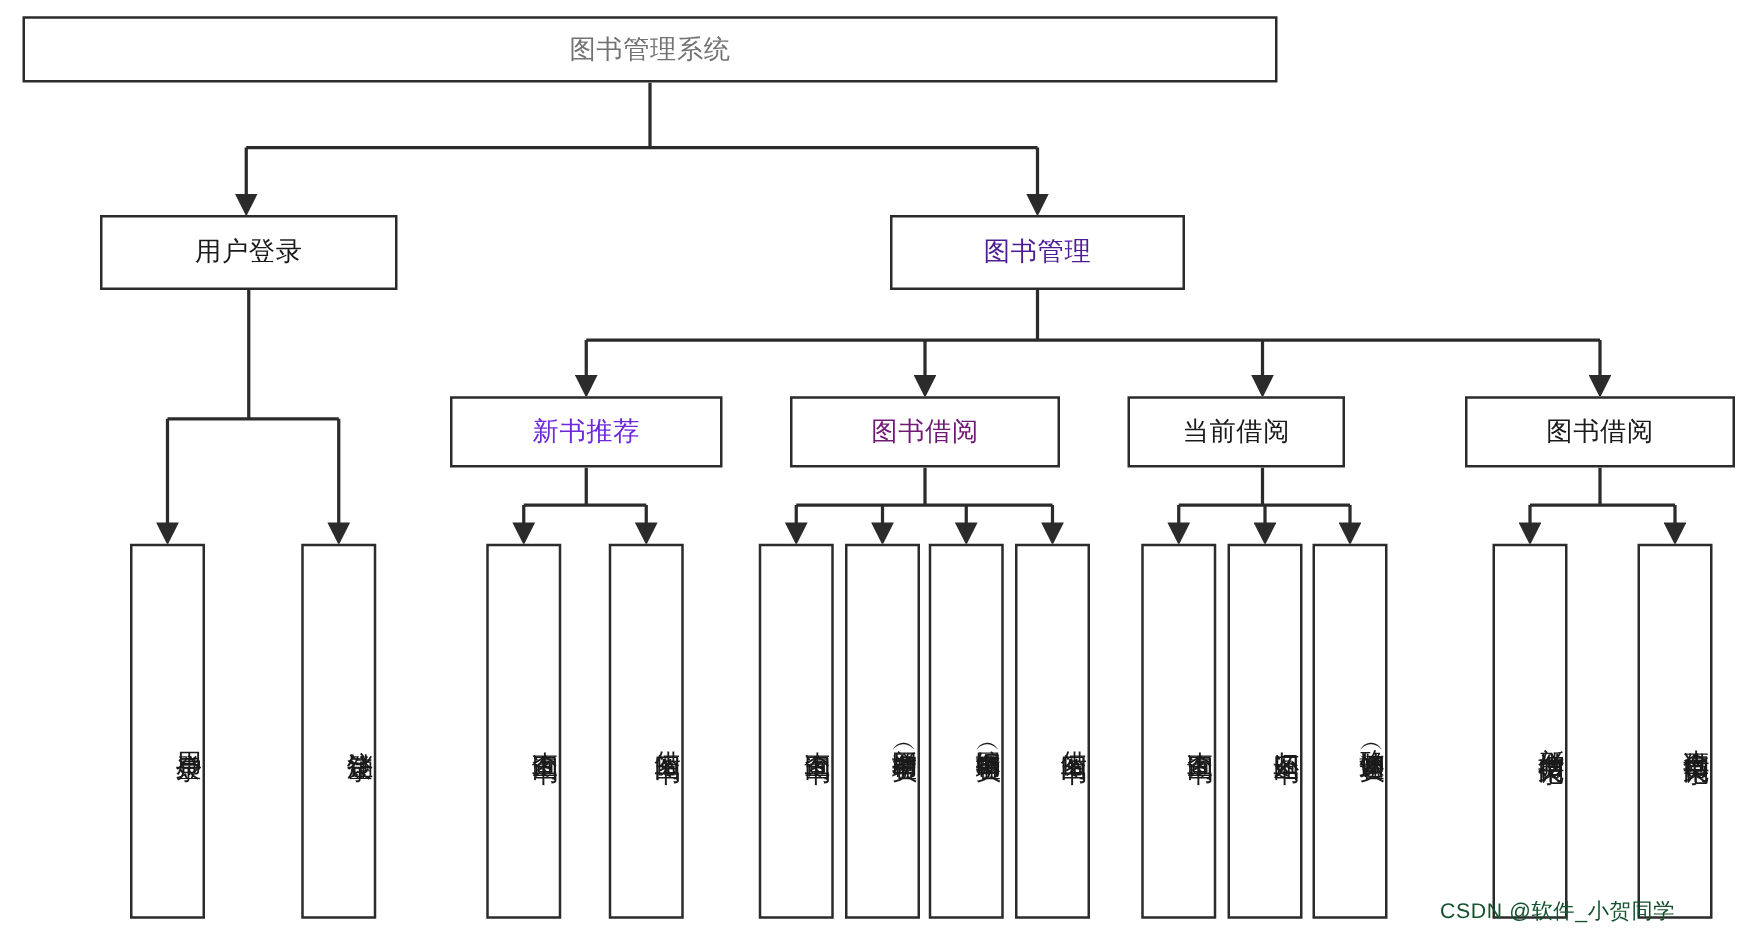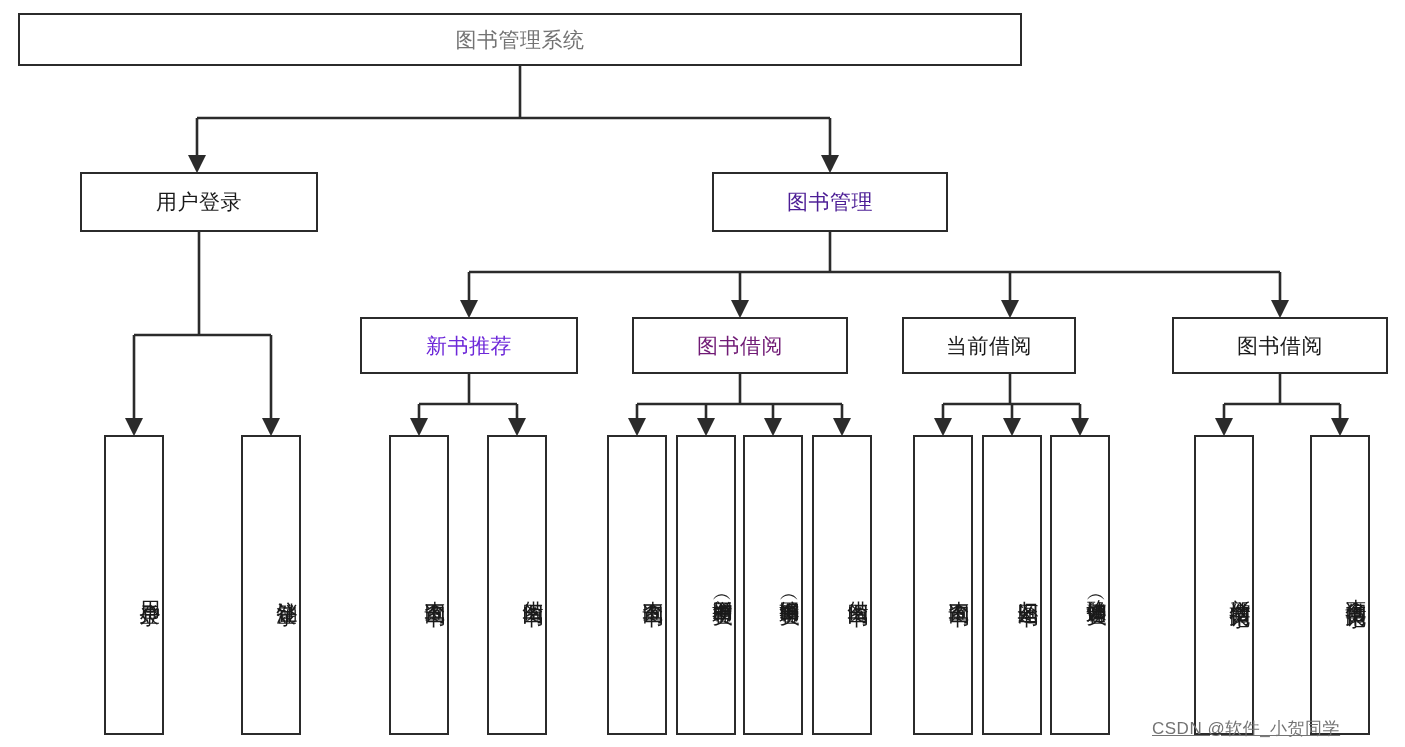--- a/index.html
+++ b/index.html
@@ -140,15 +140,15 @@
   <div class="node vert" style="left: 607px; top: 435px; width: 60px; height: 300px; border-color: rgb(43, 43, 43); background: rgb(255, 255, 255); color: rgb(26, 26, 26);">查询图书</div>
   <div class="node vert tall-text" style="left: 676px; top: 435px; width: 60px; height: 300px; border-color: rgb(43, 43, 43); background: rgb(255, 255, 255); color: rgb(26, 26, 26);">新增图书（管理员）</div>
   <div class="node vert tall-text" style="left: 743px; top: 435px; width: 60px; height: 300px; border-color: rgb(43, 43, 43); background: rgb(255, 255, 255); color: rgb(26, 26, 26);">编辑图书（管理员）</div>
   <div class="node vert" style="left: 812px; top: 435px; width: 60px; height: 300px; border-color: rgb(43, 43, 43); background: rgb(255, 255, 255); color: rgb(26, 26, 26);">借阅图书</div>
   <div class="node vert" style="left: 913px; top: 435px; width: 60px; height: 300px; border-color: rgb(43, 43, 43); background: rgb(255, 255, 255); color: rgb(26, 26, 26);">查询图书</div>
   <div class="node vert" style="left: 982px; top: 435px; width: 60px; height: 300px; border-color: rgb(43, 43, 43); background: rgb(255, 255, 255); color: rgb(26, 26, 26);">归还图书</div>
   <div class="node vert tall-text" style="left: 1050px; top: 435px; width: 60px; height: 300px; border-color: rgb(43, 43, 43); background: rgb(255, 255, 255); color: rgb(26, 26, 26);">确认归还（管理员）</div>
   <div class="node vert" style="left: 1194px; top: 435px; width: 60px; height: 300px; border-color: rgb(43, 43, 43); background: rgb(255, 255, 255); color: rgb(26, 26, 26);">新增借阅记录</div>
   <div class="node vert" style="left: 1310px; top: 435px; width: 60px; height: 300px; border-color: rgb(43, 43, 43); background: rgb(255, 255, 255); color: rgb(26, 26, 26);">查询借阅记录</div>
 
-  <div class="watermark" style="left: 1152px; top: 717px; color: #737373; text-decoration: underline;">CSDN @软件_小贺同学</div>
+  <div class="watermark" style="left: 1152px; top: 717px; color: #14532d;">CSDN @软件_小贺同学</div>
 
 </div>
 
 </body></html>

